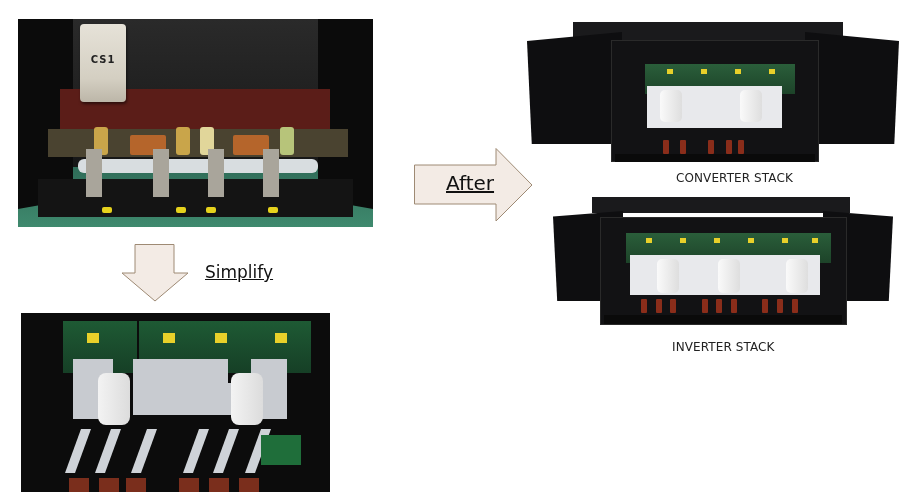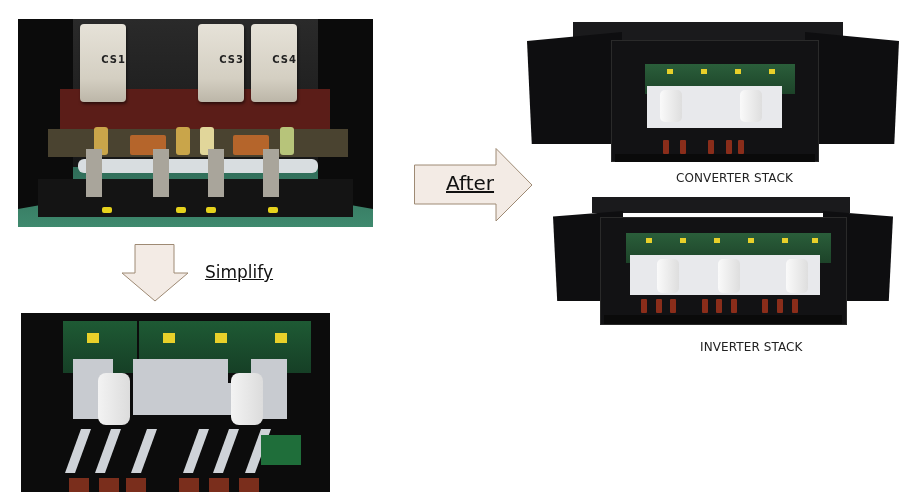--- a/index.html
+++ b/index.html
@@ -12,21 +12,21 @@
     background: linear-gradient(180deg,#2a2a2a 0%,#1a1a1a 60%,#0d0d0d 100%); }
   #photo-orig .floor { left:0; bottom:0; width:100%; height:60px; background:linear-gradient(180deg,#2f6c58,#3f8a6e); }
   #photo-orig .panel-l { left:0; top:0; width:55px; height:190px; background:#0b0b0b; transform:skewY(-10deg); transform-origin:left top; }
   #photo-orig .panel-r { right:0; top:0; width:55px; height:190px; background:#0b0b0b; transform:skewY(10deg); transform-origin:right top; }
   #photo-orig .board { left:42px; top:70px; width:270px; height:48px; background:#5b1d18; }
   #photo-orig .rail { left:30px; top:110px; width:300px; height:28px; background:#4a4330; }
   #photo-orig .tube { left:60px; top:140px; width:240px; height:14px; background:#d8dde0; border-radius:6px; }
   #photo-orig .base { left:20px; top:160px; width:315px; height:38px; background:#141414; }
   .cs-box { position:absolute; top:5px; width:46px; height:78px; border-radius:4px;
     background:linear-gradient(180deg,#e6e2d8 0%,#d4cfc2 70%,#bcb6a8 100%); box-shadow:1px 2px 3px rgba(0,0,0,.5); }
-  .cs-box span { position:absolute; top:30px; left:0; width:100%; text-align:right; font-size:10px; color:#222; font-weight:bold; letter-spacing:1px; }
+  .cs-box span { position:absolute; top:30px; left:0; width:100%; text-align:center; font-size:10px; color:#222; font-weight:bold; letter-spacing:1px; }
   .copper { position:absolute; top:116px; width:36px; height:20px; background:#b5652b; border-radius:2px; }
   .fuse { position:absolute; top:108px; width:14px; height:28px; background:#c9a54a; border-radius:3px; }
   .bracket { position:absolute; top:130px; width:16px; height:48px; background:#a9a59b; }
   .lug { position:absolute; top:188px; width:10px; height:6px; background:#e6d21d; border-radius:2px; }
 
   
   #photo-simple { left:21px; top:313px; width:309px; height:179px; background:#0c0c0c; }
   #photo-simple .pcb { top:8px; height:52px; width:74px; background:linear-gradient(180deg,#1e5a34,#163f26); position:absolute; }
   #photo-simple .pcb i { position:absolute; top:12px; width:12px; height:10px; background:#e8d02a; }
   #photo-simple .plate { position:absolute; background:#c8cbd0; }
@@ -60,26 +60,20 @@
   <div class="abs floor"></div>
   <div class="abs panel-l"></div>
   <div class="abs panel-r"></div>
   <div class="abs board"></div>
   <div class="abs rail"></div>
   <div class="abs tube"></div>
   <div class="abs base"></div>
 
   <div class="cs-box" style="left:62px;">
       <span>CS1</span>
-    </div>
-  <div class="cs-box" style="left:180px;">
-      <span>CS3</span>
-    </div>
-  <div class="cs-box" style="left:233px;">
-      <span>CS4</span>
     </div>
 
   <div class="copper" style="left:112px;"></div>
   <div class="copper" style="left:215px;"></div>
   <div class="fuse" style="left:76px;"></div>
   <div class="fuse" style="left:158px;"></div>
   <div class="fuse" style="left:182px;background:#e1d69a;"></div>
   <div class="fuse" style="left:262px;background:#b7c47a;"></div>
   <div class="bracket" style="left:68px;"></div>
   <div class="bracket" style="left:135px;"></div>
@@ -183,13 +177,13 @@
   <div class="cap-red" style="left:108px;top:102px;"></div>
   <div class="cap-red" style="left:122px;top:102px;"></div>
   <div class="cap-red" style="left:154px;top:102px;"></div>
   <div class="cap-red" style="left:168px;top:102px;"></div>
   <div class="cap-red" style="left:183px;top:102px;"></div>
   <div class="cap-red" style="left:214px;top:102px;"></div>
   <div class="cap-red" style="left:229px;top:102px;"></div>
   <div class="cap-red" style="left:244px;top:102px;"></div>
   <div class="tray" style="left:56px;top:118px;width:238px;height:9px;"></div>
 </div>
-<div class="caption" style="left:700px;top:340px;">INVERTER STACK</div>
+<div class="caption" style="left:672px;top:340px;">INVERTER STACK</div>
 
 </body></html>

